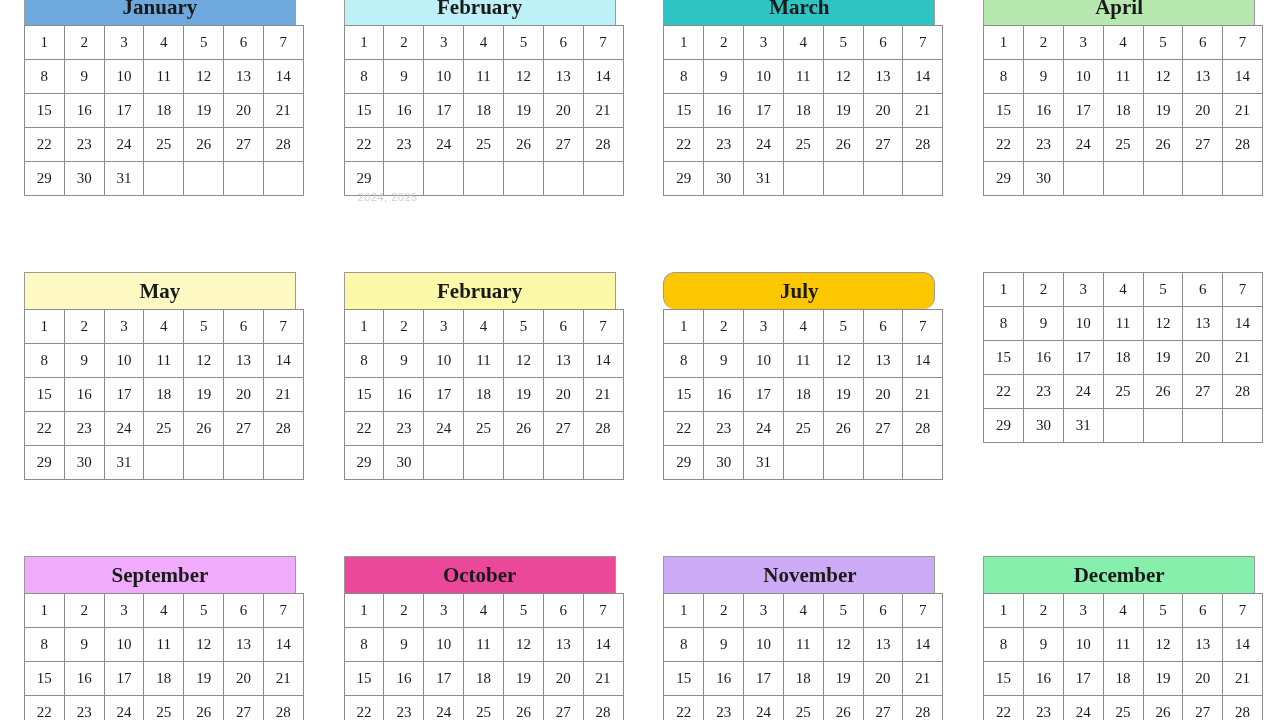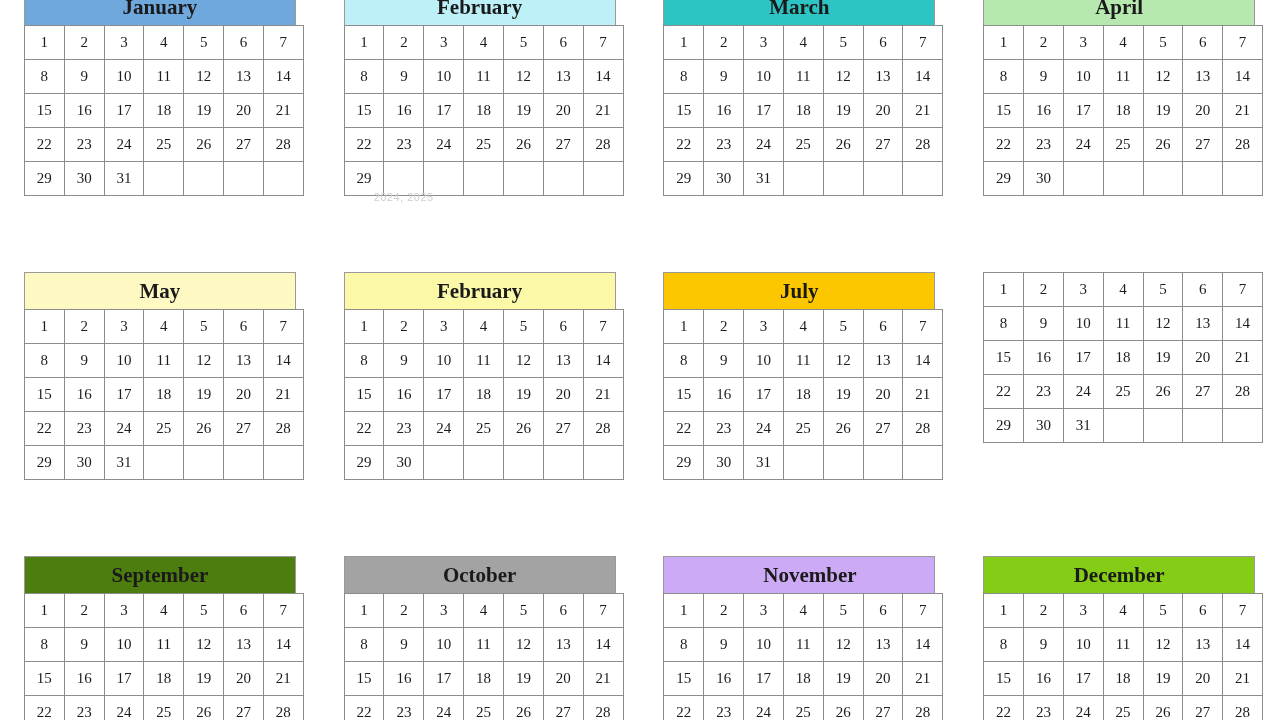--- a/index.html
+++ b/index.html
@@ -179,21 +179,21 @@
             <td>29</td>
             <td class="blankcell">&nbsp;</td>
             <td class="blankcell">&nbsp;</td>
             <td class="blankcell">&nbsp;</td>
             <td class="blankcell">&nbsp;</td>
             <td class="blankcell">&nbsp;</td>
             <td class="blankcell">&nbsp;</td>
           </tr>
         </tbody>
       </table>
-      <div class="watermark" style="left: 30px; top: 203px;">2024, 2025</div>
+      <div class="watermark" style="left: 14px; top: 203px;">2024, 2025</div>
     </div>
     <div class="month-card">
       <div class="month-header" style="background: rgb(46, 196, 196);">March</div>
       <table class="month-table">
         <tbody>
           <tr>
             <td>1</td>
             <td>2</td>
             <td>3</td>
             <td>4</td>
@@ -390,21 +390,21 @@
             <td class="blankcell">&nbsp;</td>
             <td class="blankcell">&nbsp;</td>
             <td class="blankcell">&nbsp;</td>
             <td class="blankcell">&nbsp;</td>
             <td class="blankcell">&nbsp;</td>
           </tr>
         </tbody>
       </table>
     </div>
     <div class="month-card">
-      <div class="month-header" style="background: rgb(253, 199, 0);">July</div>
+      <div class="month-header" style="background: rgb(253, 199, 0); border-radius: 12px;">July</div>
       <table class="month-table">
         <tbody>
           <tr>
             <td>1</td>
             <td>2</td>
             <td>3</td>
             <td>4</td>
             <td>5</td>
             <td>6</td>
             <td>7</td>
@@ -493,64 +493,64 @@
             <td>31</td>
             <td class="blankcell">&nbsp;</td>
             <td class="blankcell">&nbsp;</td>
             <td class="blankcell">&nbsp;</td>
             <td class="blankcell">&nbsp;</td>
           </tr>
         </tbody>
       </table>
     </div>
     <div class="month-card">
-      <div class="month-header" style="background: #4d7c0f;">September</div>
-      <table class="month-table">
-        <tbody>
-          <tr>
-            <td>1</td>
-            <td>2</td>
-            <td>3</td>
-            <td>4</td>
-            <td>5</td>
-            <td>6</td>
-            <td>7</td>
-          </tr>
-          <tr>
-            <td>8</td>
-            <td>9</td>
-            <td>10</td>
-            <td>11</td>
-            <td>12</td>
-            <td>13</td>
-            <td>14</td>
-          </tr>
-          <tr>
-            <td>15</td>
-            <td>16</td>
-            <td>17</td>
-            <td>18</td>
-            <td>19</td>
-            <td>20</td>
-            <td>21</td>
-          </tr>
-          <tr>
-            <td>22</td>
-            <td>23</td>
-            <td>24</td>
-            <td>25</td>
-            <td>26</td>
-            <td>27</td>
-            <td>28</td>
-          </tr>
-        </tbody>
-      </table>
-    </div>
-    <div class="month-card">
-      <div class="month-header" style="background: #a3a3a3;">October</div>
+      <div class="month-header" style="background: #f0abfc;">September</div>
+      <table class="month-table">
+        <tbody>
+          <tr>
+            <td>1</td>
+            <td>2</td>
+            <td>3</td>
+            <td>4</td>
+            <td>5</td>
+            <td>6</td>
+            <td>7</td>
+          </tr>
+          <tr>
+            <td>8</td>
+            <td>9</td>
+            <td>10</td>
+            <td>11</td>
+            <td>12</td>
+            <td>13</td>
+            <td>14</td>
+          </tr>
+          <tr>
+            <td>15</td>
+            <td>16</td>
+            <td>17</td>
+            <td>18</td>
+            <td>19</td>
+            <td>20</td>
+            <td>21</td>
+          </tr>
+          <tr>
+            <td>22</td>
+            <td>23</td>
+            <td>24</td>
+            <td>25</td>
+            <td>26</td>
+            <td>27</td>
+            <td>28</td>
+          </tr>
+        </tbody>
+      </table>
+    </div>
+    <div class="month-card">
+      <div class="month-header" style="background: #ec4899;">October</div>
       <table class="month-table">
         <tbody>
           <tr>
             <td>1</td>
             <td>2</td>
             <td>3</td>
             <td>4</td>
             <td>5</td>
             <td>6</td>
             <td>7</td>
@@ -622,21 +622,21 @@
             <td>24</td>
             <td>25</td>
             <td>26</td>
             <td>27</td>
             <td>28</td>
           </tr>
         </tbody>
       </table>
     </div>
     <div class="month-card">
-      <div class="month-header" style="background: #84cc16; text-align: center;">December</div>
+      <div class="month-header" style="background: #86efac; text-align: center;">December</div>
       <table class="month-table">
         <tbody>
           <tr>
             <td>1</td>
             <td>2</td>
             <td>3</td>
             <td>4</td>
             <td>5</td>
             <td>6</td>
             <td>7</td>

